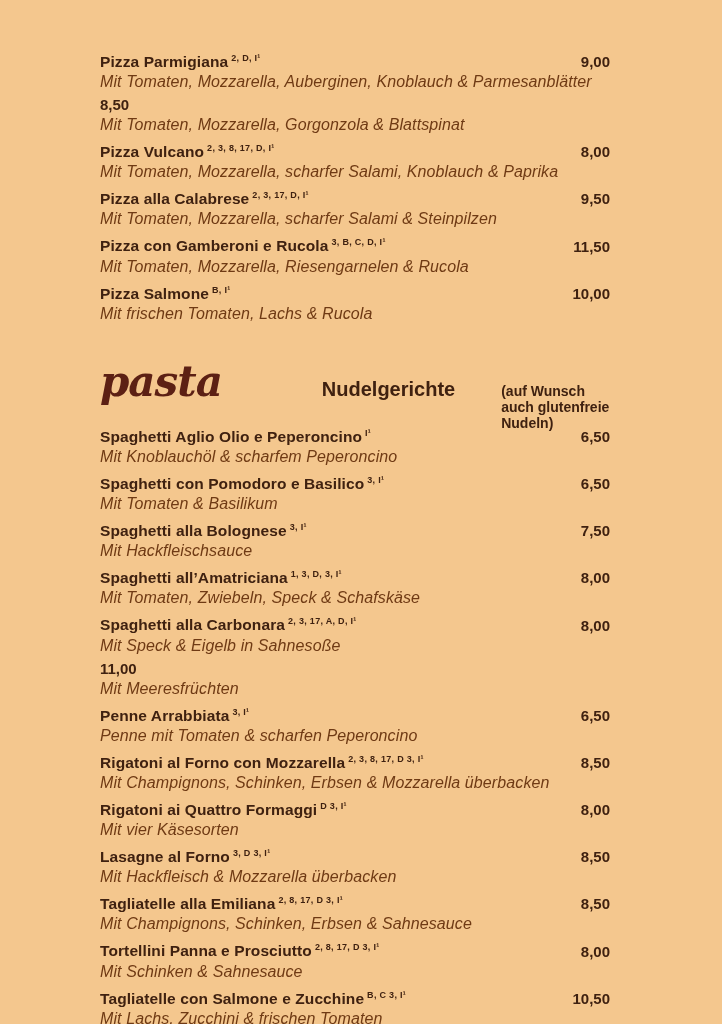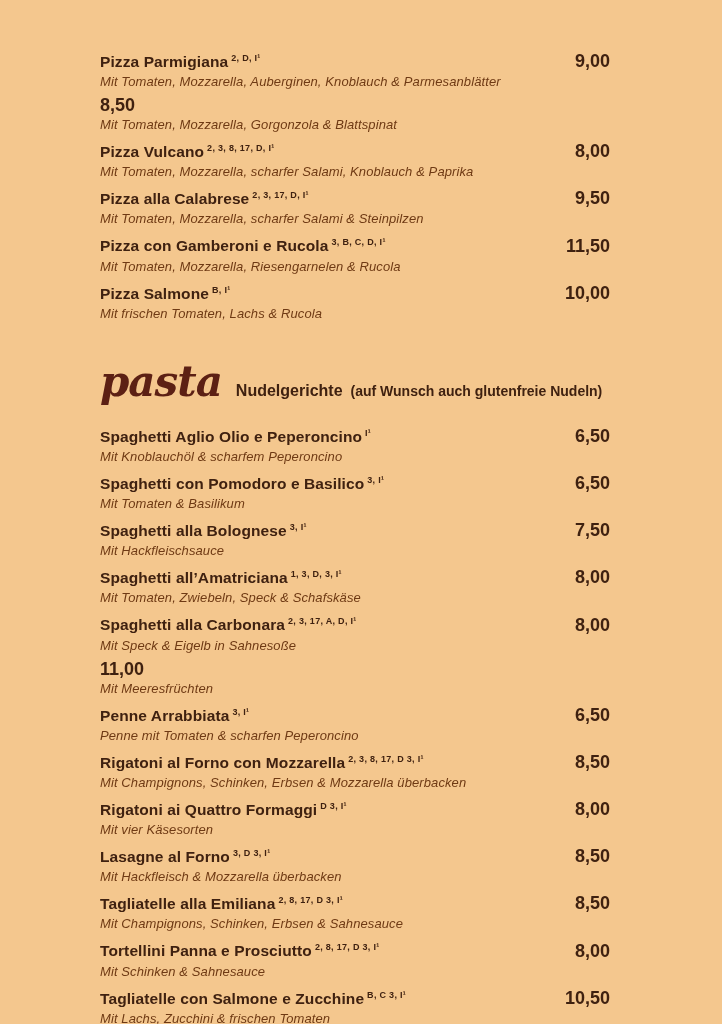--- a/index.html
+++ b/index.html
@@ -31,52 +31,54 @@
   }
   .item-name sup {
     font-size: 9px;
     font-weight: bold;
     color: #3f2110;
     margin-left: 3px;
     letter-spacing: 0.3px;
   }
   .item-price {
     font-weight: bold;
-    font-size: 18px;
+    font-size: 15px;
     color: #3f2110;
     white-space: nowrap;
   }
   .item-desc {
     font-style: italic;
-    font-size: 13px;
+    font-size: 16px;
     line-height: 19px;
     color: #6f3a14;
     letter-spacing: 0.1px;
   }
   .section-header {
     margin: 38px 0 10px 0;
     display: flex;
     align-items: baseline;
     height: 52px;
+    gap: 38px;
   }
   .script-title {
     font-family: "DejaVu Serif", serif;
     font-style: italic;
     font-weight: bold;
     font-size: 42px;
     line-height: 42px;
     color: #5c2014;
     letter-spacing: -1px;
     margin-right: 14px;
   }
   .section-label {
     font-weight: bold;
-    font-size: 16px;
+    font-size: 20px;
     color: #3f2110;
     margin-right: 8px;
+    margin-left: 48px;
   }
   .section-note {
     font-weight: bold;
     font-size: 14px;
     color: #3f2110;
   }
 </style>
 </head>
 <body>
 

